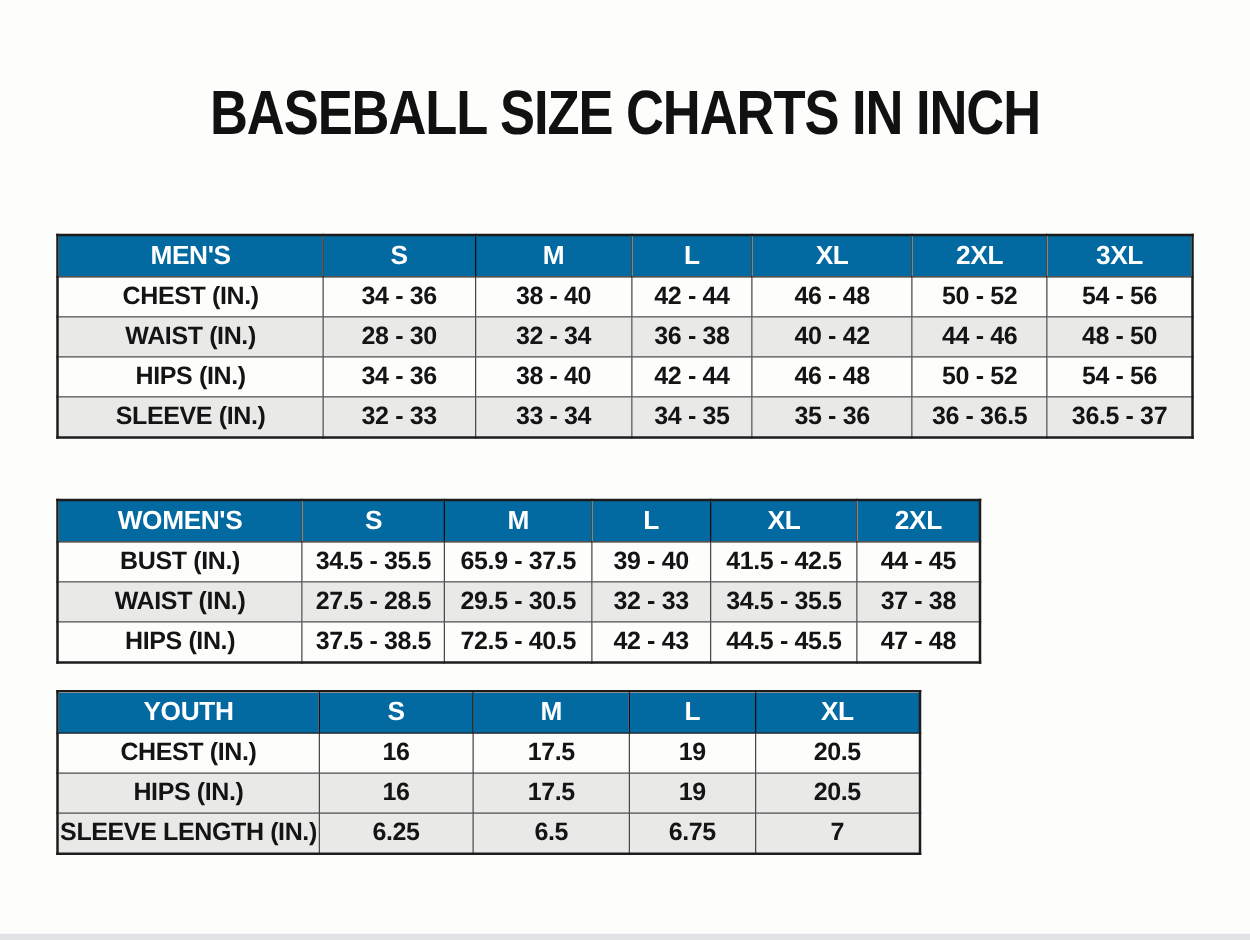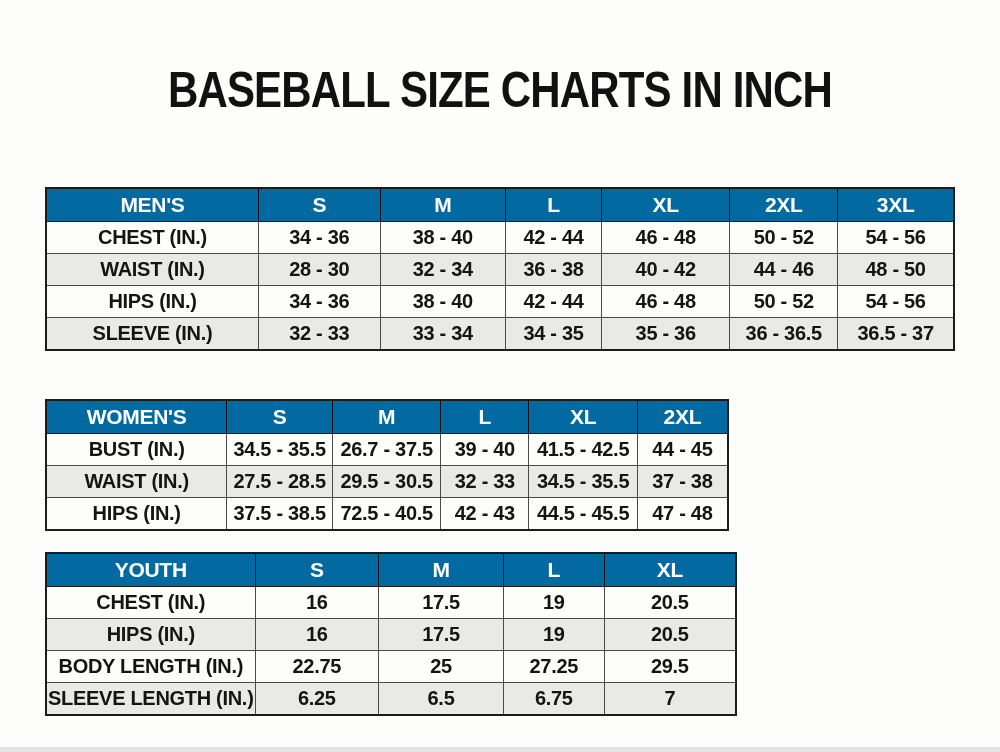--- a/index.html
+++ b/index.html
@@ -28,21 +28,21 @@
     line-height: 52px;
     font-weight: bold;
     letter-spacing: -1px;
     color: #111111;
     transform: scaleX(0.84);
     transform-origin: 50% 50%;
     white-space: nowrap;
   }
   .tbl-wrap { position: absolute; }
   .tbl-wrap.mens   { left: 45px; top: 187px; width: 910px; }
-  .tbl-wrap.womens { left: 45px; top: 399px; width: 684px; }
+  .tbl-wrap.womens { left: 45px; top: 399px; width: 740px; }
   .tbl-wrap.youth  { left: 45px; top: 552px; width: 692px; }
 
   table.size-table {
     width: 100%;
     border-collapse: collapse;
     table-layout: fixed;
     border: 2px solid #1c1c1c;
   }
   table.size-table th,
   table.size-table td {
@@ -163,21 +163,21 @@
             <th>M</th>
             <th>L</th>
             <th>XL</th>
             <th>2XL</th>
           </tr>
         </thead>
         <tbody>
           <tr>
             <td class="row-label">BUST (IN.)</td>
             <td>34.5 - 35.5</td>
-            <td>26.7 - 37.5</td>
+            <td>65.9 - 37.5</td>
             <td>39 - 40</td>
             <td>41.5 - 42.5</td>
             <td>44 - 45</td>
           </tr>
           <tr class="alt">
             <td class="row-label">WAIST (IN.)</td>
             <td>27.5 - 28.5</td>
             <td>29.5 - 30.5</td>
             <td>32 - 33</td>
             <td>34.5 - 35.5</td>
@@ -221,27 +221,20 @@
             <td>19</td>
             <td>20.5</td>
           </tr>
           <tr class="alt">
             <td class="row-label">HIPS (IN.)</td>
             <td>16</td>
             <td>17.5</td>
             <td>19</td>
             <td>20.5</td>
           </tr>
-          <tr>
-            <td class="row-label">BODY LENGTH (IN.)</td>
-            <td>22.75</td>
-            <td>25</td>
-            <td>27.25</td>
-            <td>29.5</td>
-          </tr>
           <tr class="alt">
             <td class="row-label">SLEEVE LENGTH (IN.)</td>
             <td>6.25</td>
             <td>6.5</td>
             <td>6.75</td>
             <td>7</td>
           </tr>
         </tbody>
       </table>
   </div>

